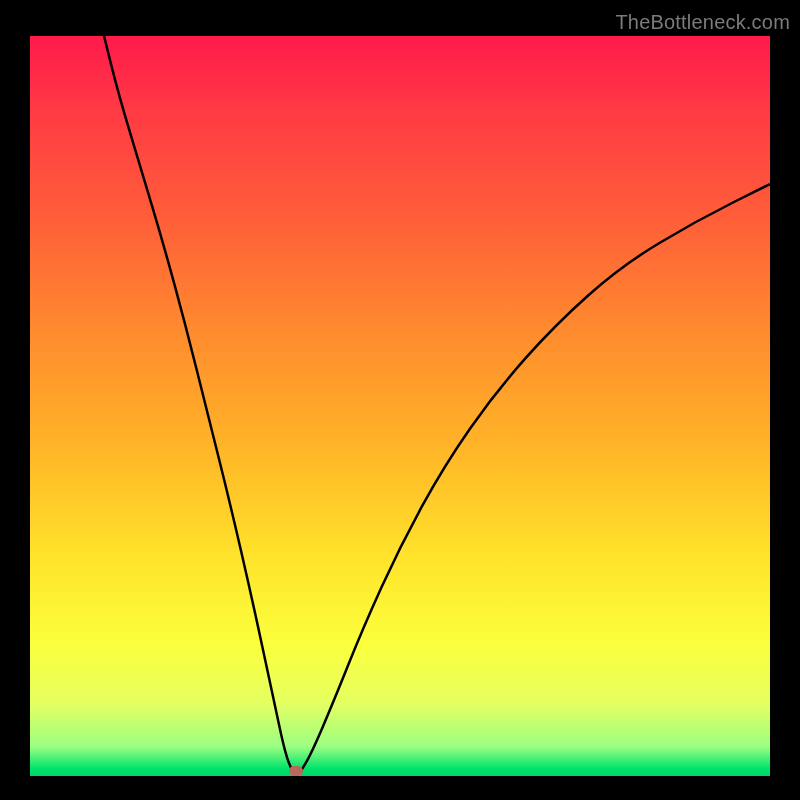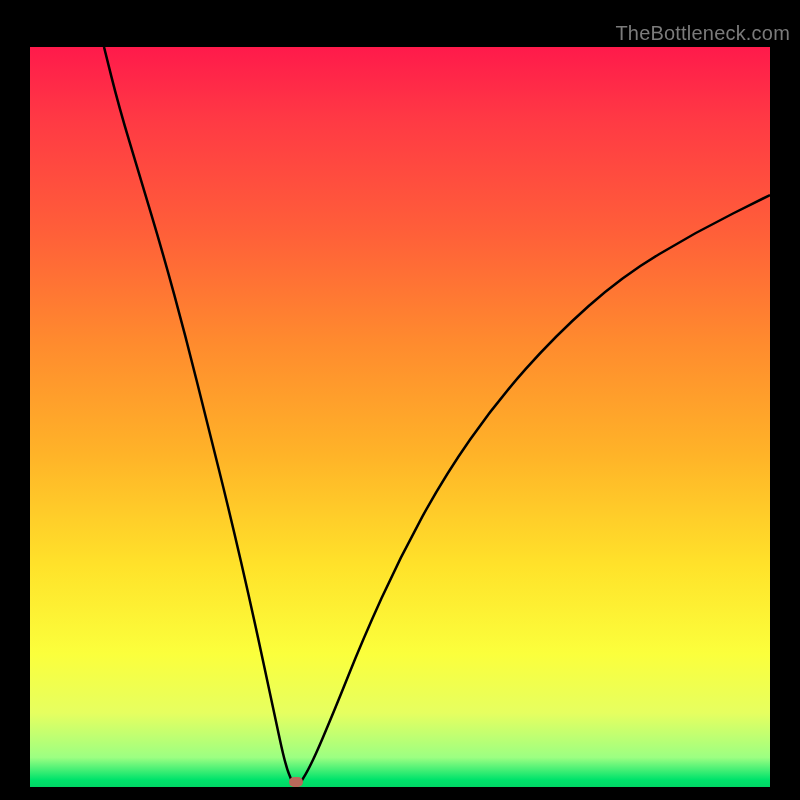--- a/index.html
+++ b/index.html
@@ -7,21 +7,21 @@
     padding: 0;
     width: 800px;
     height: 800px;
     background: #000;
     font-family: Arial, Helvetica, sans-serif;
     overflow: hidden;
   }
   .frame {
     position: absolute;
     left: 0;
-    top: 17px;
+    top: 6px;
     width: 800px;
     height: 612px;
     background: #000;
   }
   .plot {
     position: absolute;
     left: 30px;
     top: 30px;
     width: 740px;
     height: 740px;

